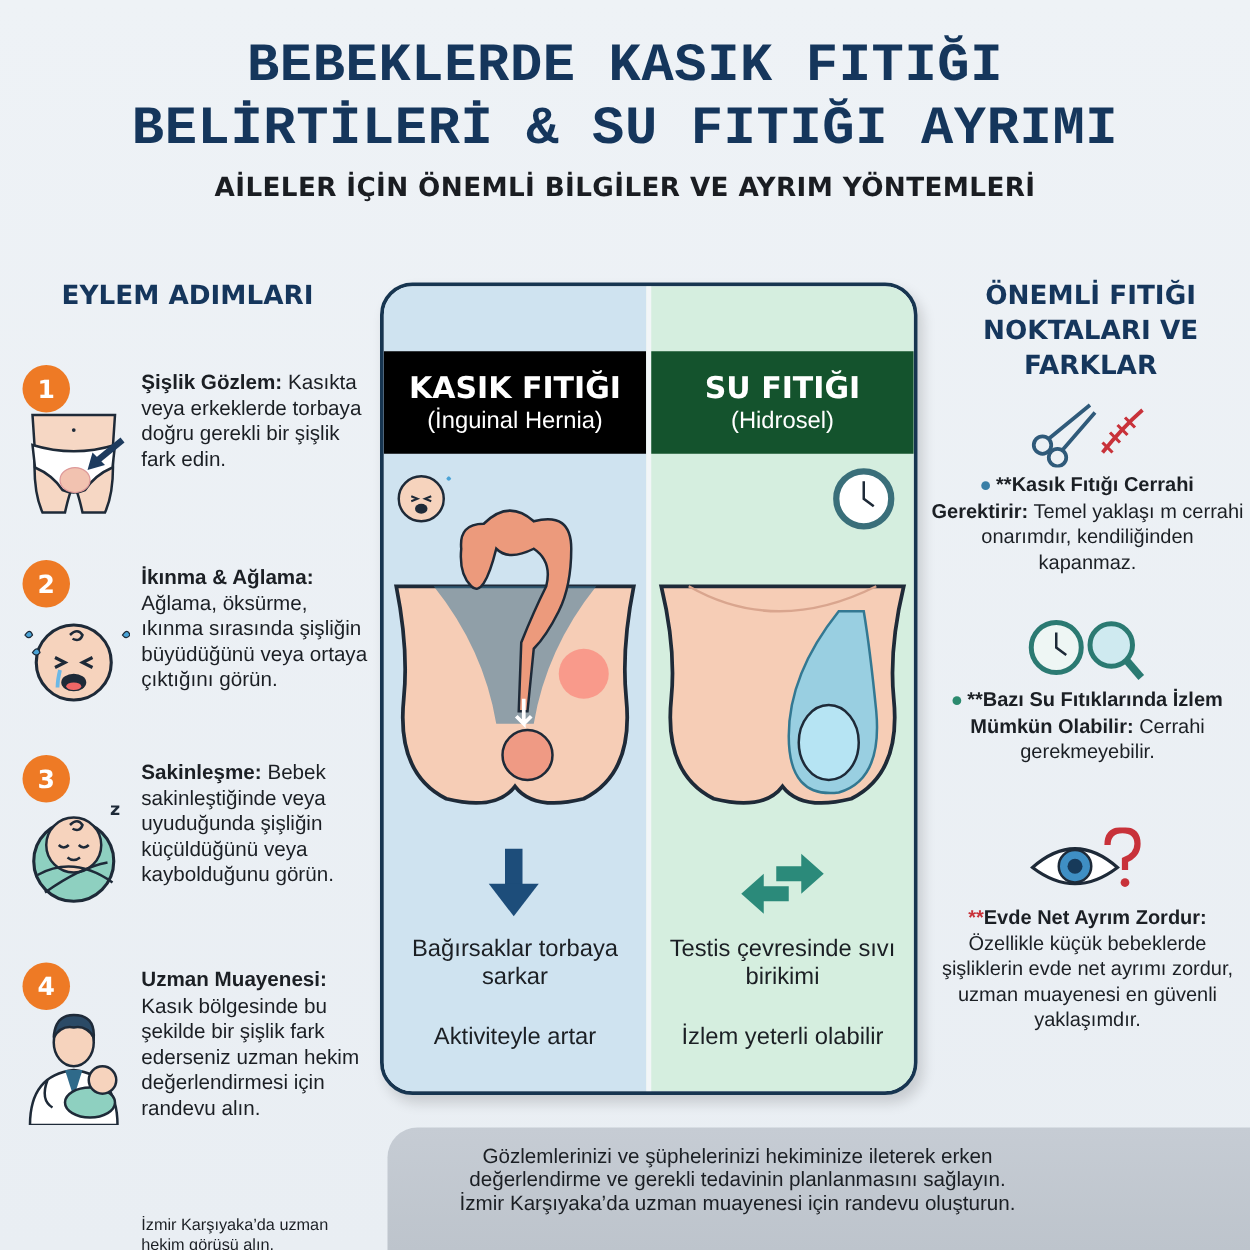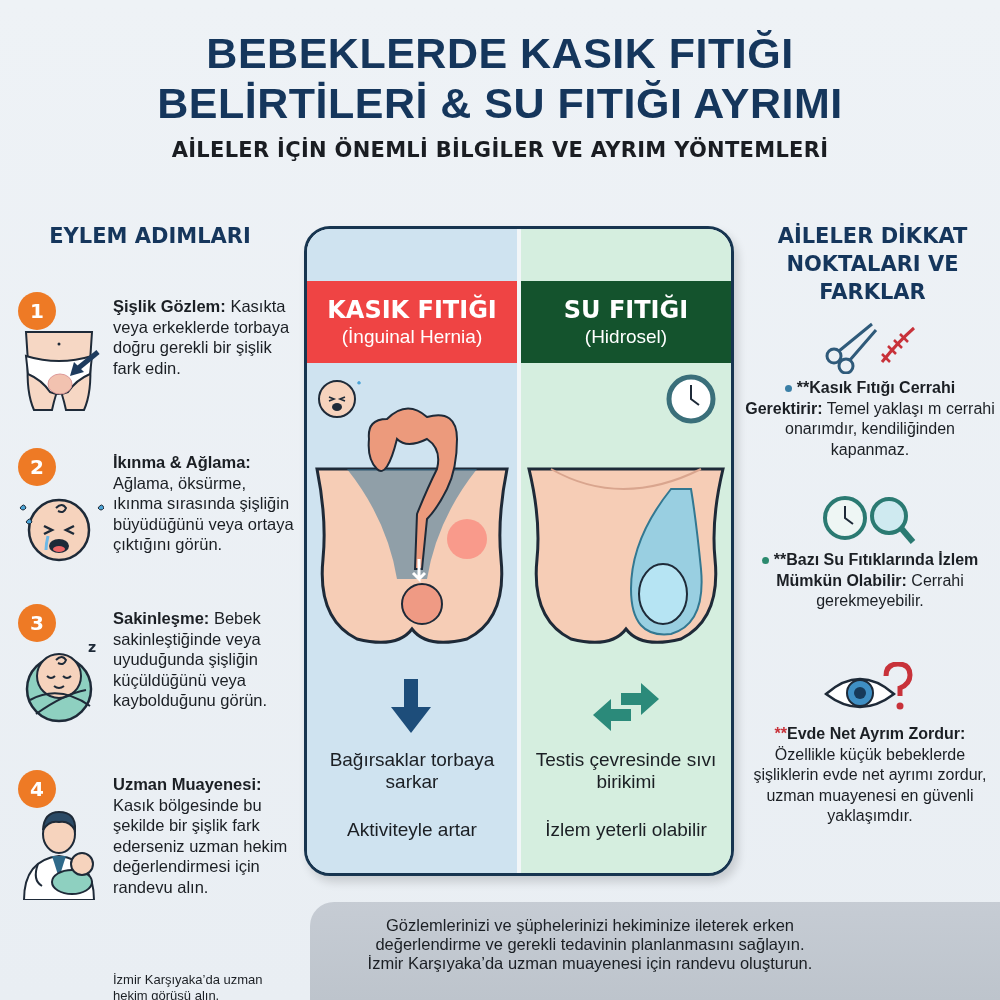--- a/index.html
+++ b/index.html
@@ -5,21 +5,21 @@
   * { box-sizing: border-box; margin: 0; padding: 0; }
   html, body { width: 1000px; height: 1000px; overflow: hidden; }
   body {
     background: linear-gradient(180deg, #eef2f6 0%, #e9eef3 100%);
     font-family: "Liberation Sans", sans-serif;
     color: #1b1f24;
     position: relative;
   }
   .title-block { position: absolute; left: 0; top: 28px; width: 1000px; text-align: center; }
   .title-line {
-    font-family: Liberation Sans, sans-serif;
+    font-family: Liberation Mono, monospace;
     font-weight: bold;
     font-size: 43px;
     letter-spacing: 0.5px;
     color: #15365c;
     line-height: 50px;
   }
   .subtitle {
     margin-top: 10px;
     font-family: "DejaVu Sans", sans-serif;
     font-weight: bold;
@@ -65,21 +65,21 @@
     box-shadow: 4px 6px 10px rgba(0,0,0,0.15);
   }
   .compare-col { flex: 1; position: relative; }
   .compare-col.hernia { background: #cfe3f0; }
   .compare-col.hydro { background: #d5eedf; border-left: 4px solid #f2f6f8; }
   .col-header {
     position: absolute; left: 0; top: 52px; width: 100%; height: 82px;
     color: #fff; text-align: center;
     display: flex; flex-direction: column; justify-content: center;
   }
-  .hernia .col-header { background: #ef4444; }
+  .hernia .col-header { background: #000000; }
   .hydro .col-header { background: #14532d; }
   .col-header .h1 {
     font-family: "DejaVu Sans", sans-serif; font-weight: bold; font-size: 24px; line-height: 30px;
   }
   .col-header .h2 { font-size: 19px; line-height: 24px; }
   .col-illus { position: absolute; left: 0; top: 140px; width: 100%; height: 300px; }
   .col-arrow { position: absolute; left: 0; top: 448px; width: 100%; height: 60px; }
   .col-desc {
     position: absolute; left: 0; width: 100%; text-align: center;
     font-size: 19px; line-height: 22px; color: #1b1f24;
@@ -226,21 +226,21 @@
     <svg class="col-arrow" viewBox="0 0 210 60">
       <path d="M100 16 L120 16 L120 6 L138 22 L120 38 L120 28 L100 28 Z" fill="#2b8a7a"></path>
       <path d="M110 32 L90 32 L90 22 L72 38 L90 54 L90 44 L110 44 Z" fill="#2b8a7a"></path>
     </svg>
     <div class="col-desc" style="top:520px;">Testis çevresinde sıvı birikimi</div>
     <div class="col-desc" style="top:590px;">İzlem yeterli olabilir</div>
   </div>
 </div>
 
 <div class="right-col">
-  <div class="section-heading">AİLELER DİKKAT</div>
+  <div class="section-heading">ÖNEMLİ FITIĞI</div>
   <div class="section-heading">NOKTALARI VE</div>
   <div class="section-heading">FARKLAR</div>
 </div>
 
 <div class="point" style="top:318px;">
   <svg width="100" height="56" viewBox="0 0 100 56">
     <circle cx="14" cy="38" r="7" fill="none" stroke="#2f5a7a" stroke-width="3"></circle>
     <circle cx="26" cy="48" r="7" fill="none" stroke="#2f5a7a" stroke-width="3"></circle>
     <path d="M19 33 L52 6 M30 42 L56 12" stroke="#2f5a7a" stroke-width="3"></path>
     <path d="M62 44 Q78 24 94 10" stroke="#c8323a" stroke-width="3" fill="none"></path>

